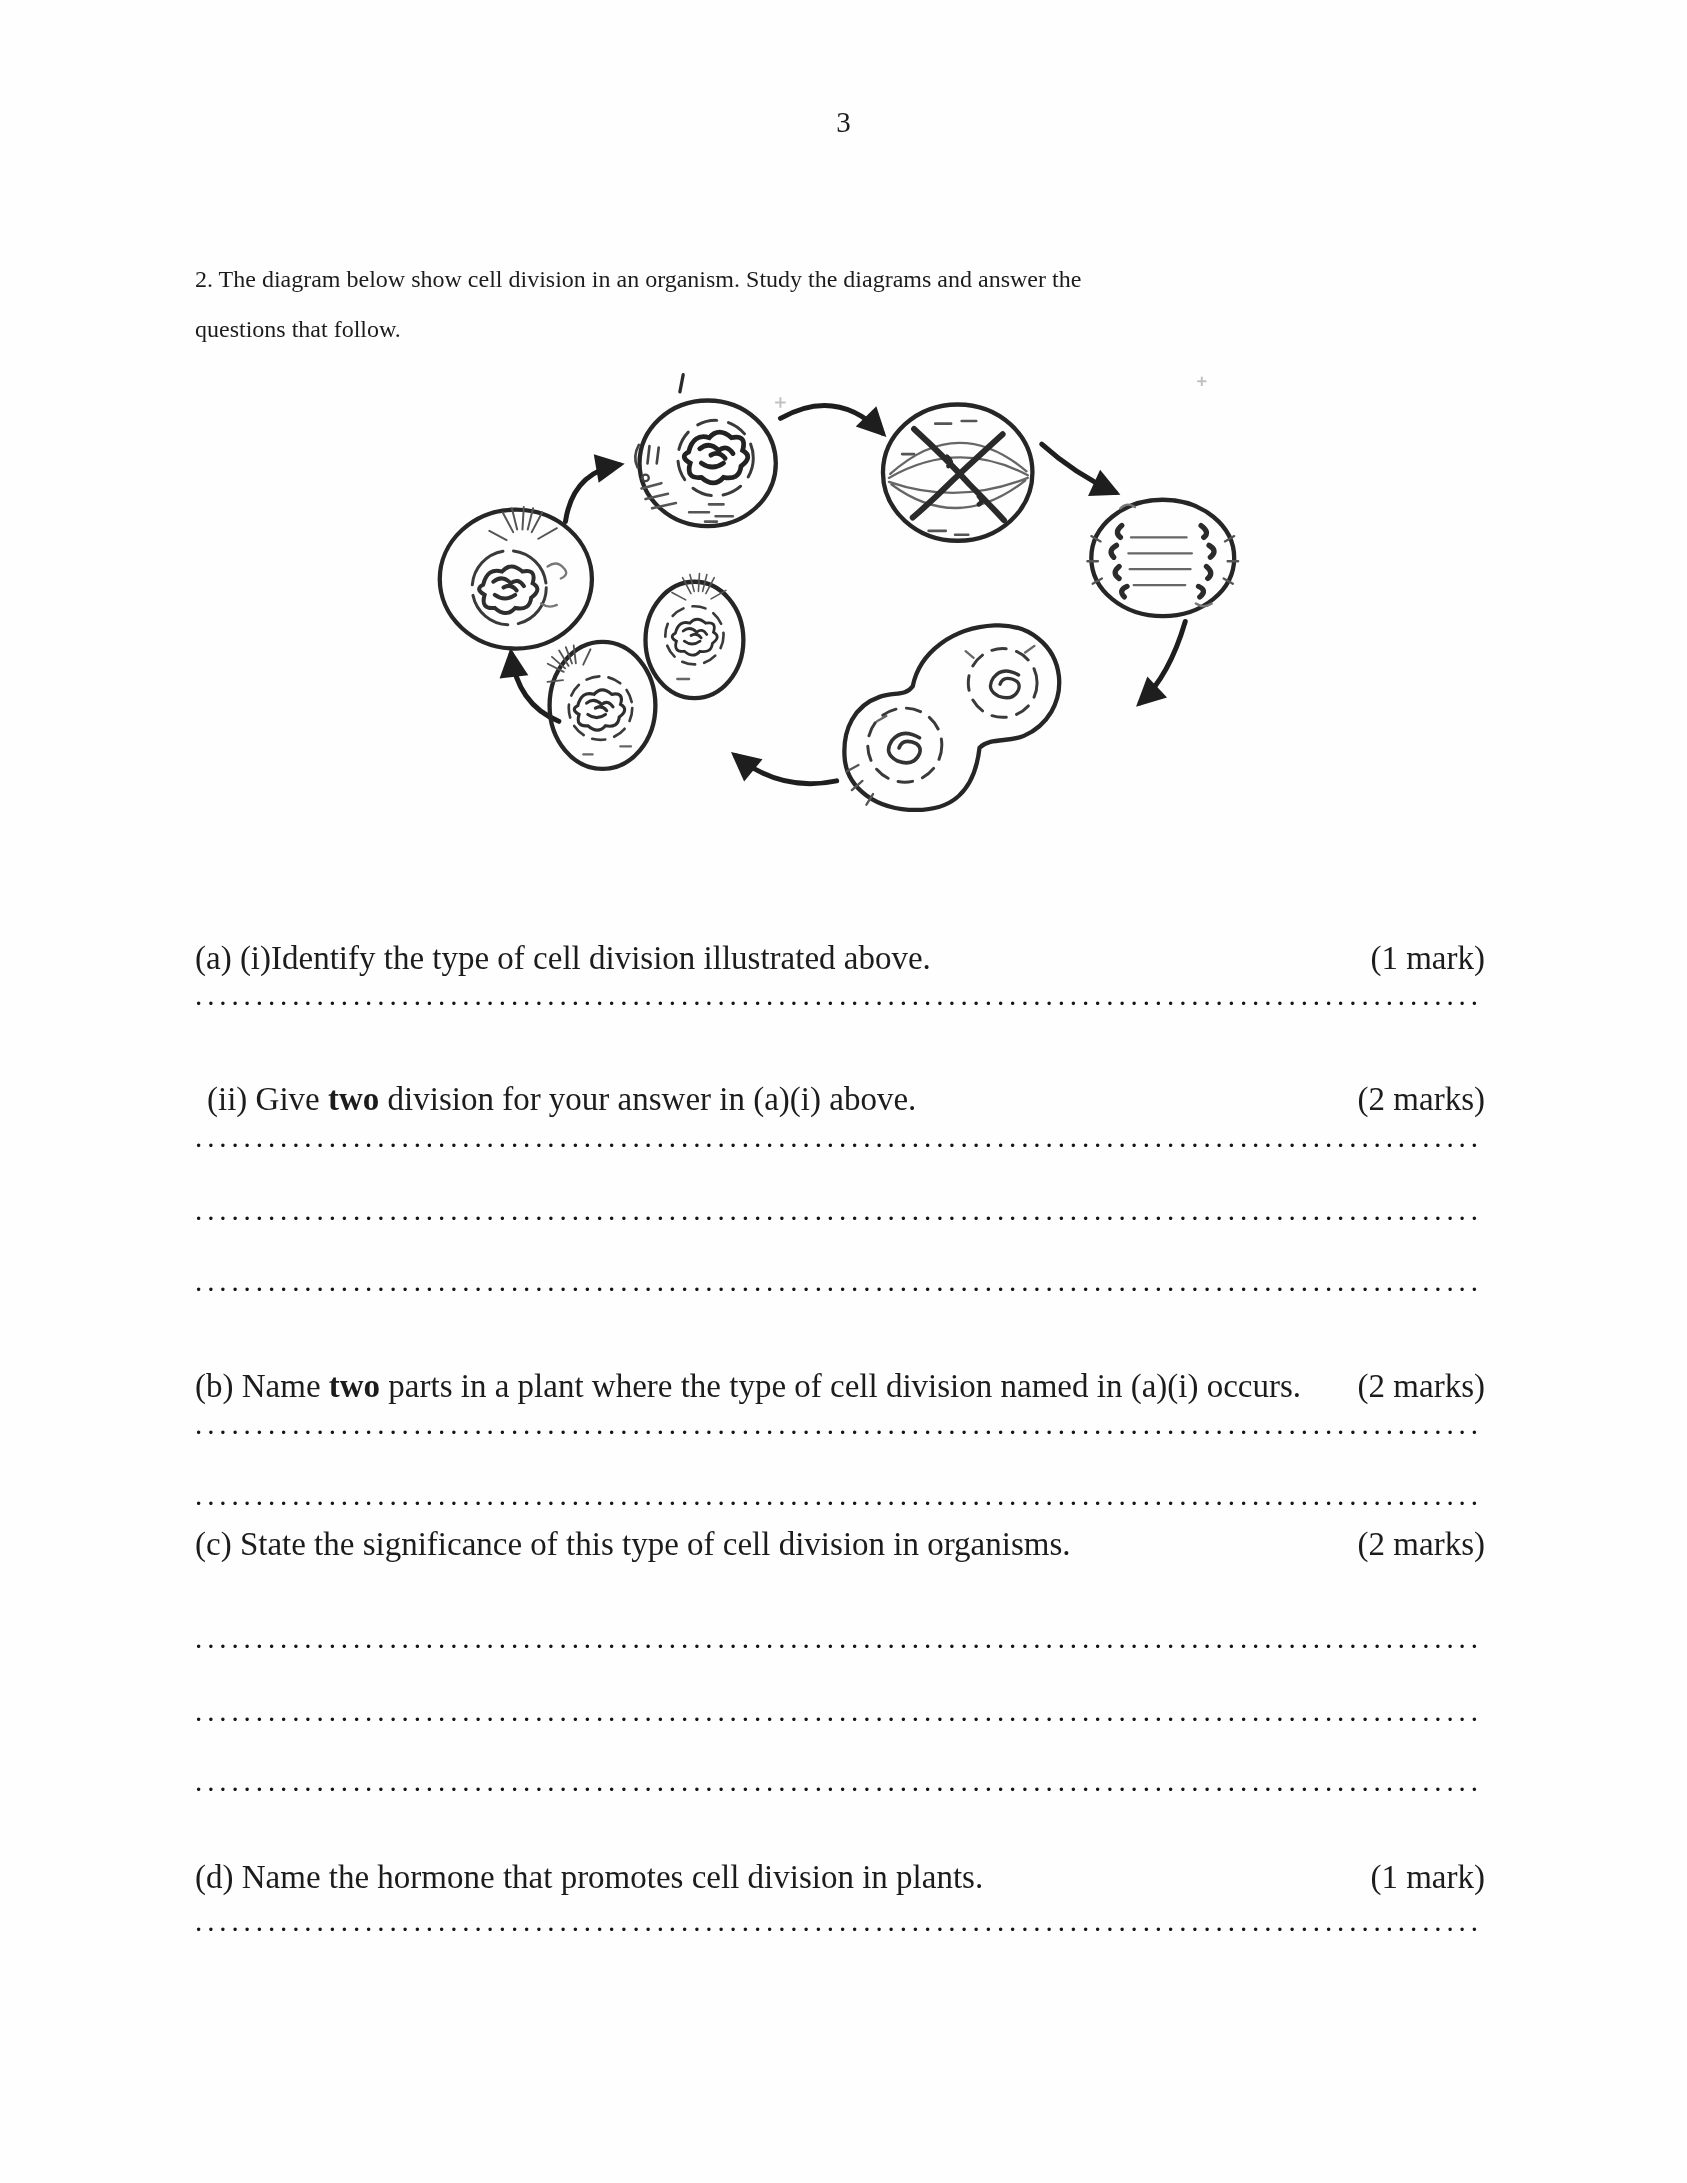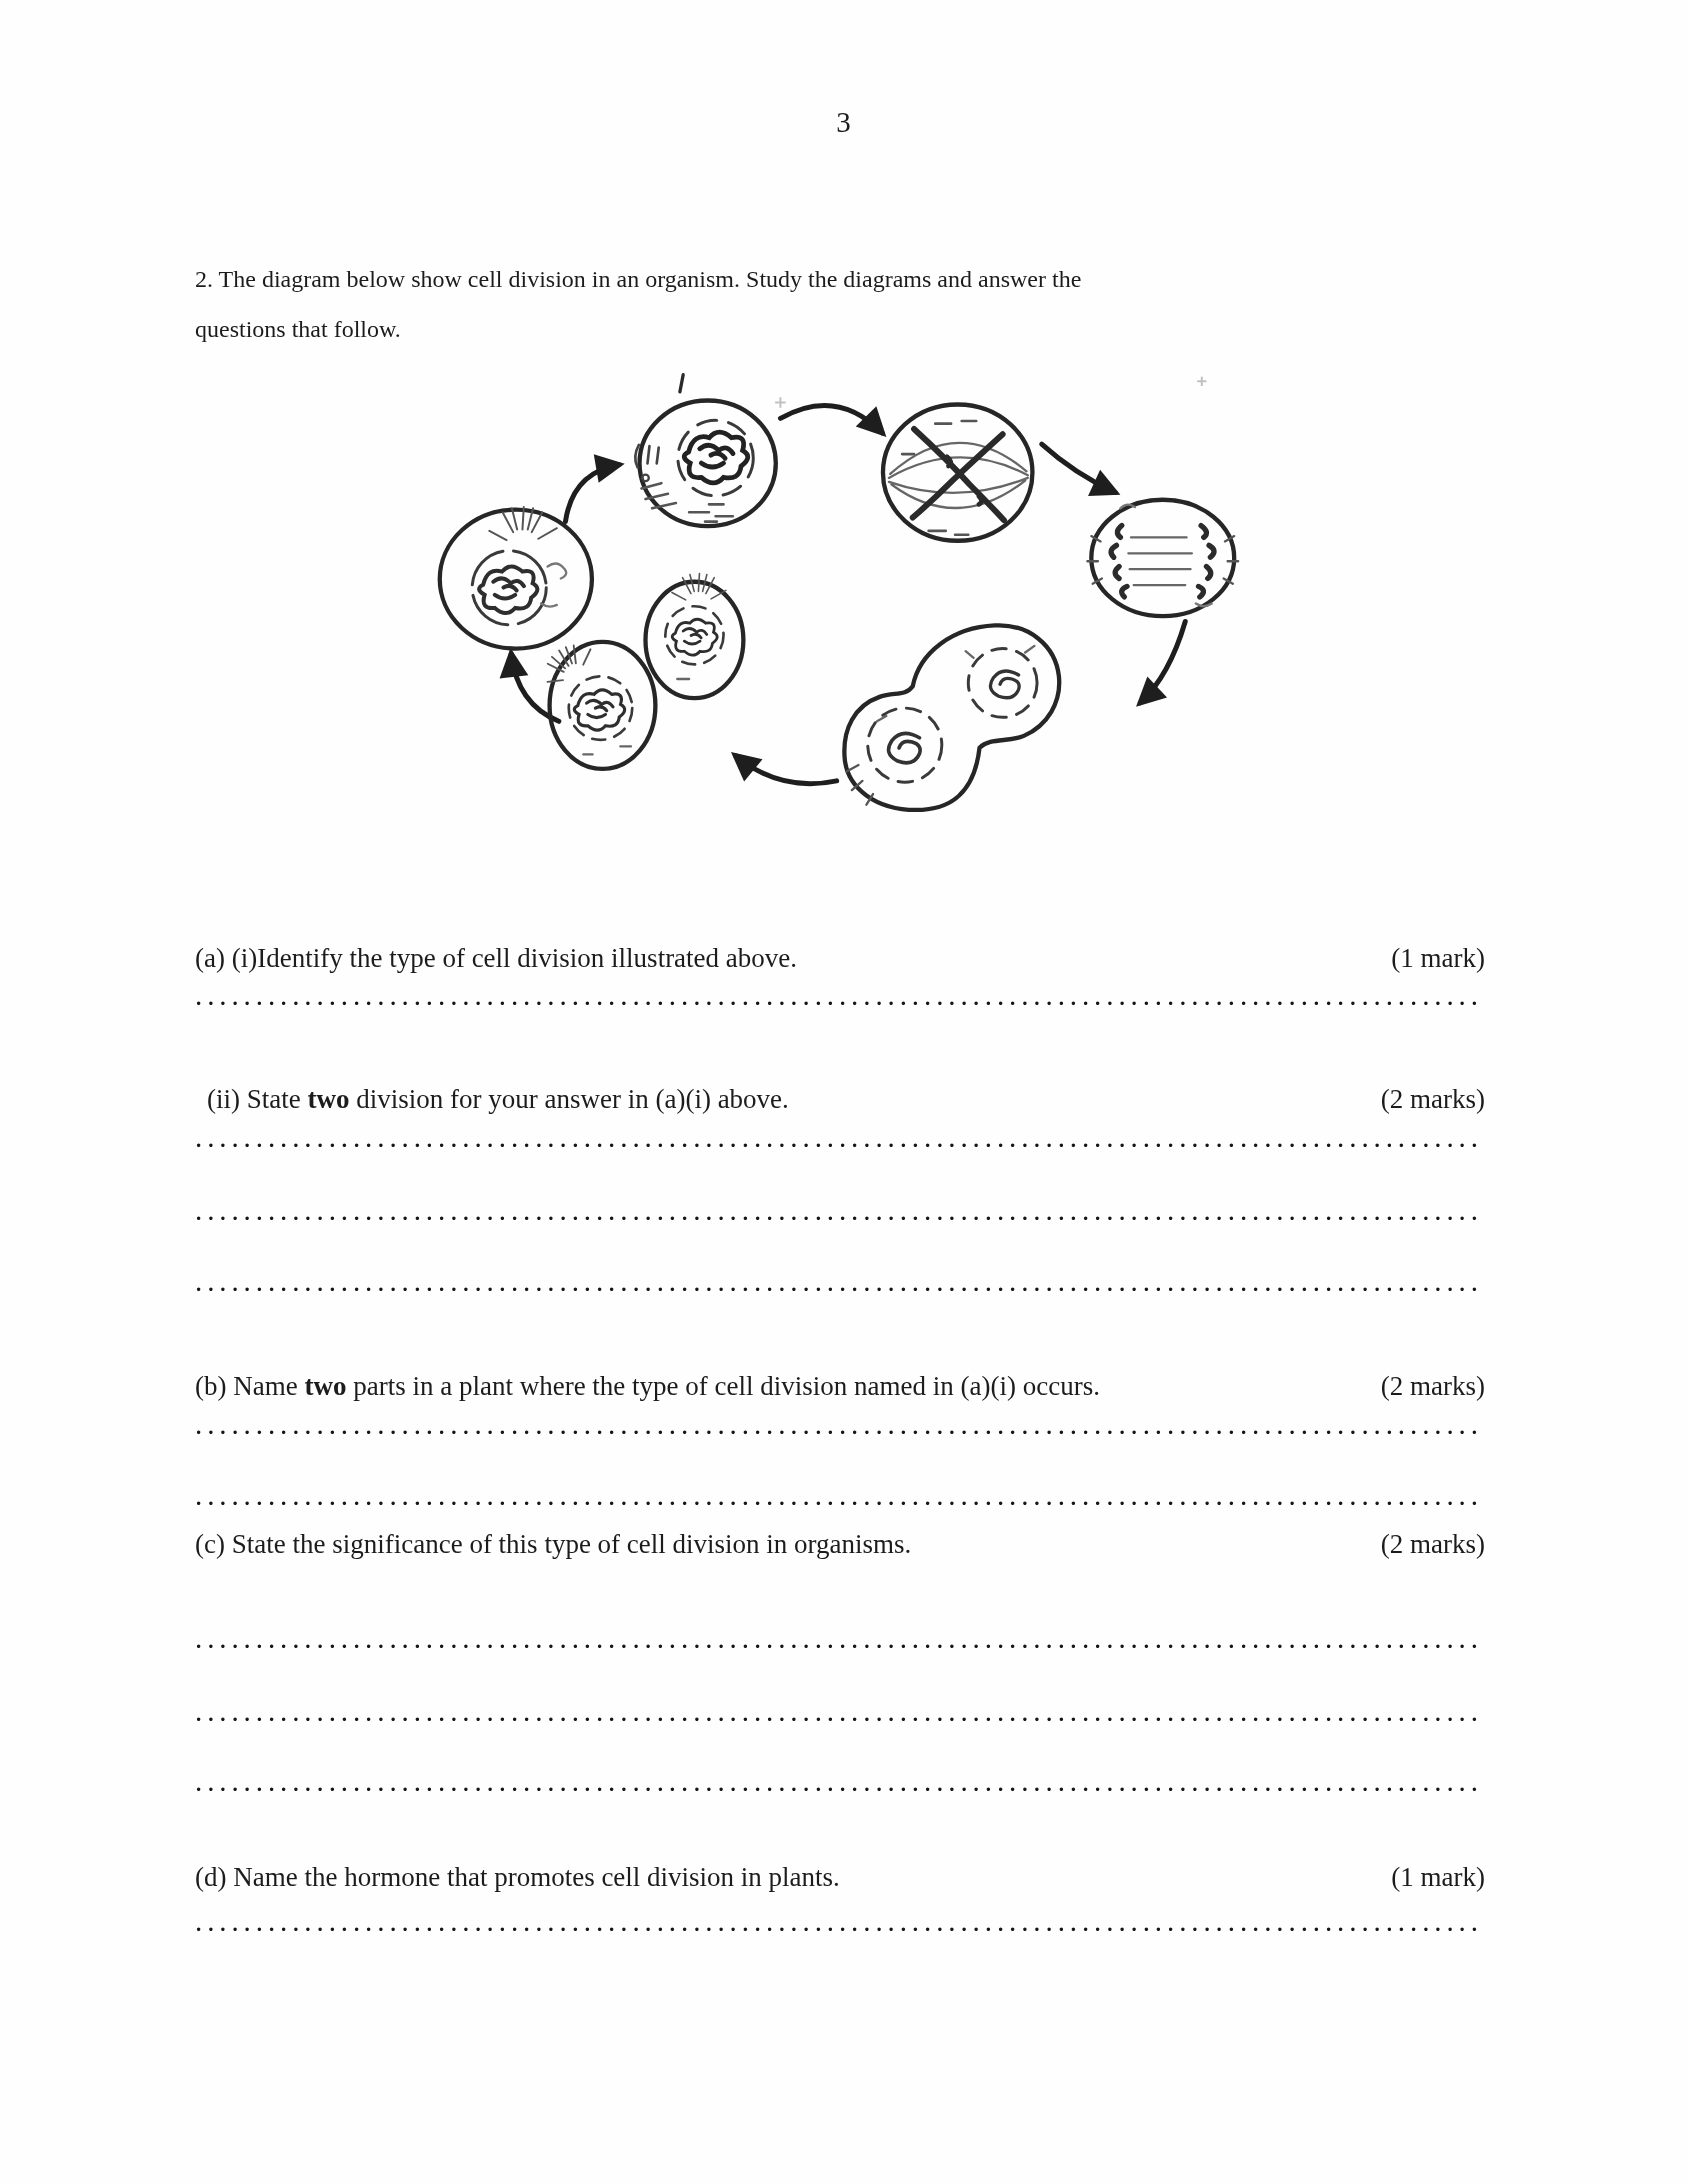--- a/index.html
+++ b/index.html
@@ -25,21 +25,21 @@
     top:254px; left:195px;
     width:1297px;
     font-size:24px;
     line-height:50px;
     white-space:pre-line;
   }
   .qrow{
     position:absolute;
     left:195px;
     width:1290px;
-    font-size:27px;
+    font-size:33px;
     line-height:41px;
     display:flex;
     justify-content:space-between;
     align-items:baseline;
     white-space:nowrap;
   }
   .qrow .qtext{flex:0 1 auto;}
   .qrow .marks{flex:0 0 auto; text-align:center;margin-top:32px;}
   .qrow.indent{padding-left:12px; width:1278px;}
   .qtext b{font-weight:bold;}
@@ -172,21 +172,21 @@
     </svg>
   </div>
 
   <div class="qrow" style="top:906px">
     <span class="qtext"><span>(a) (i)Identify the type of cell division illustrated above.</span><b></b><span></span></span>
     <span class="marks">(1 mark)</span>
   </div>
   <div class="dotline" style="top:976px">..........................................................................................................</div>
 
   <div class="qrow indent" style="top:1047px">
-    <span class="qtext"><span>(ii) State </span><b>two</b><span> division for your answer in (a)(i) above.</span></span>
+    <span class="qtext"><span>(ii) Give </span><b>two</b><span> division for your answer in (a)(i) above.</span></span>
     <span class="marks">(2 marks)</span>
   </div>
   <div class="dotline" style="top:1118px">..........................................................................................................</div>
   <div class="dotline" style="top:1191px">..........................................................................................................</div>
   <div class="dotline" style="top:1262px">..........................................................................................................</div>
 
   <div class="qrow" style="top:1334px">
     <span class="qtext"><span>(b) Name </span><b>two</b><span> parts in a plant where the type of cell division named in (a)(i) occurs.</span></span>
     <span class="marks">(2 marks)</span>
   </div>

